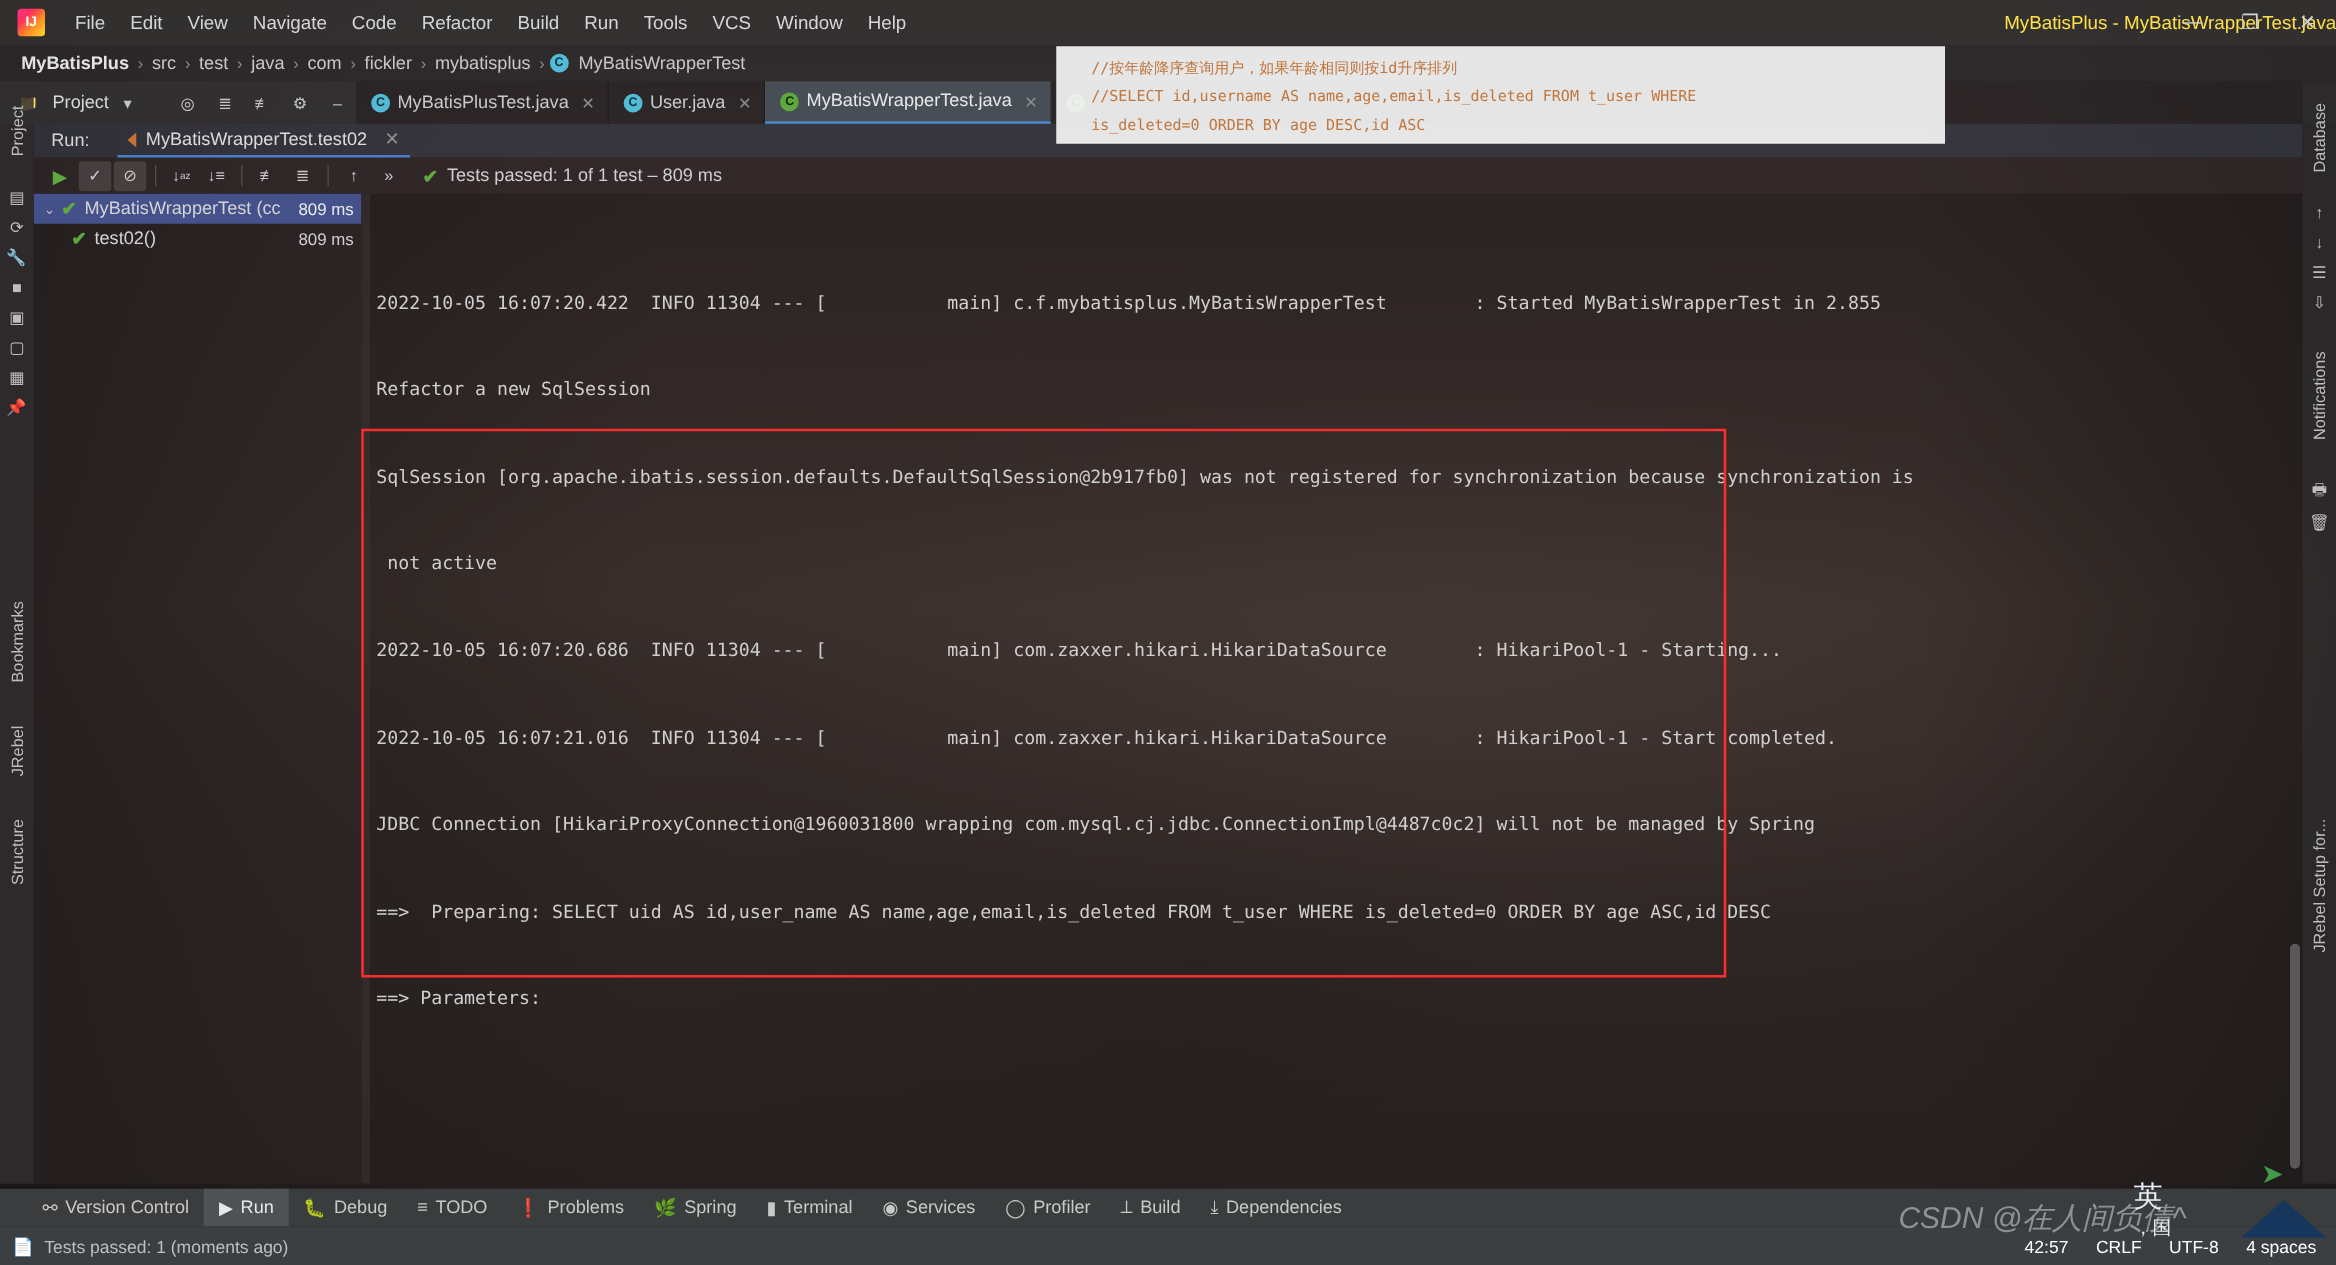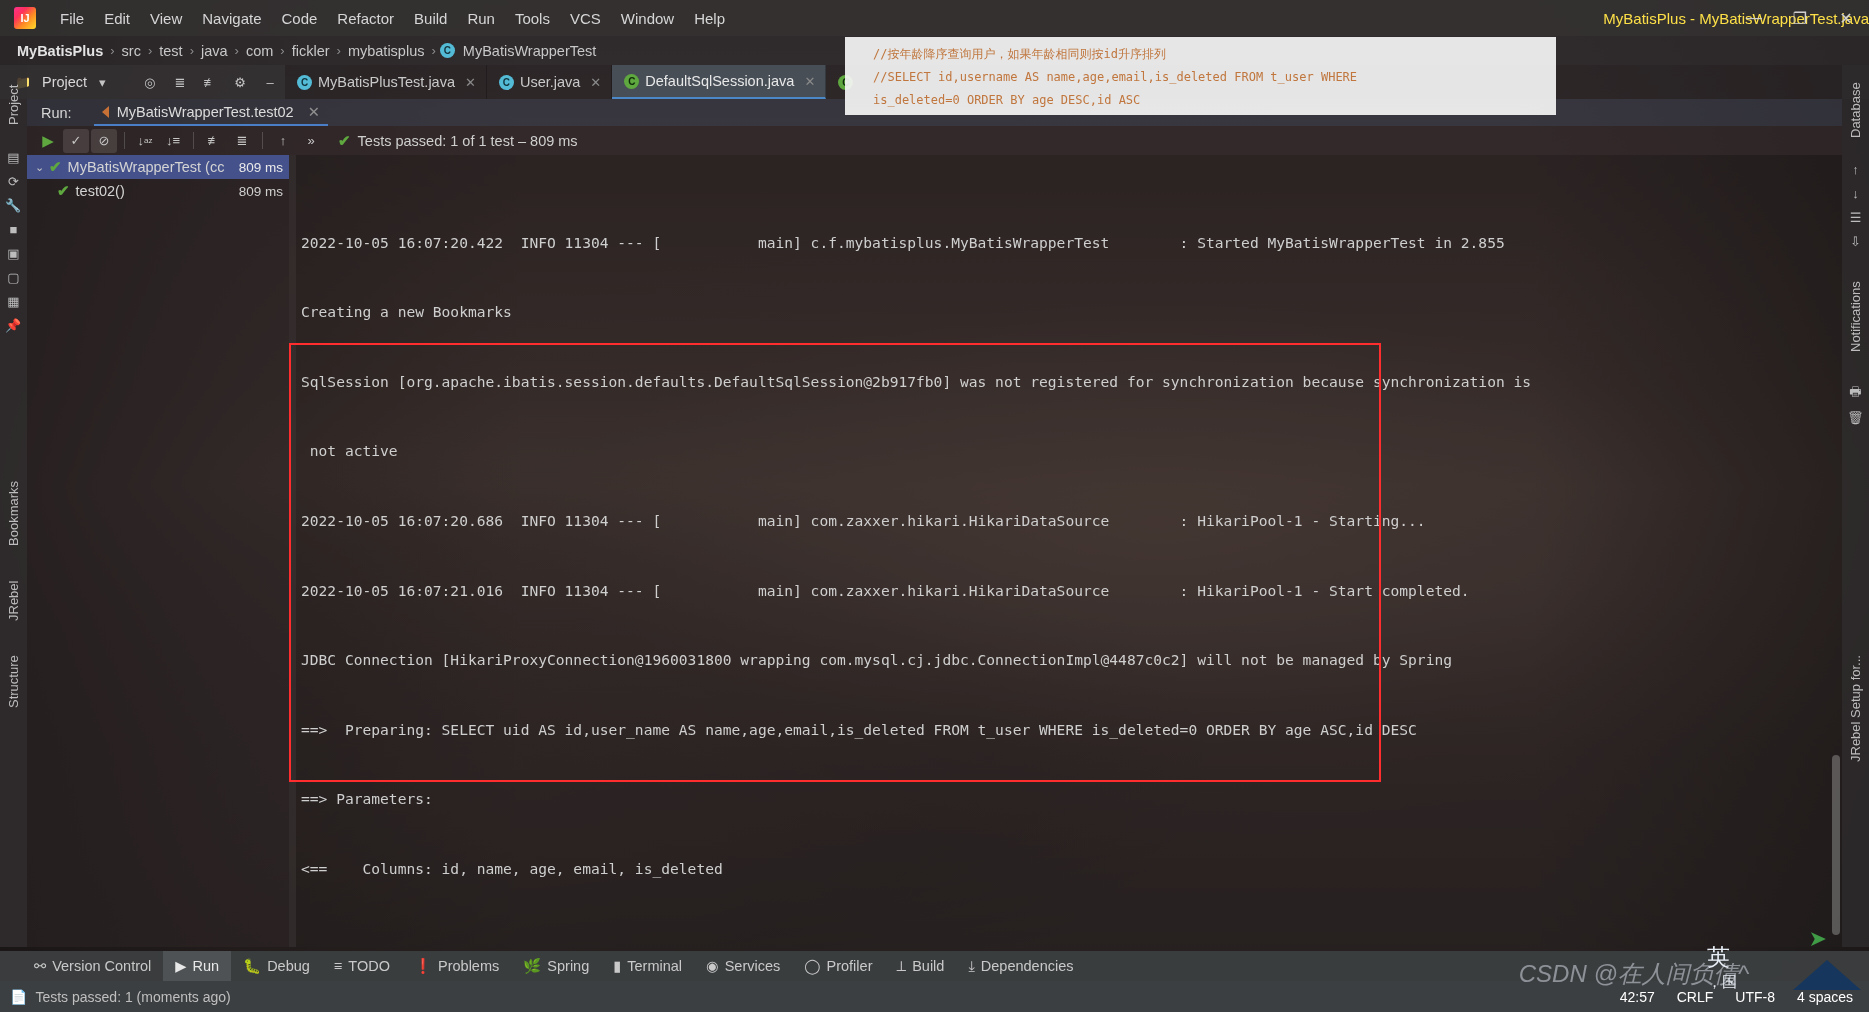--- a/index.html
+++ b/index.html
@@ -279,21 +279,21 @@
     <span>MyBatisPlusTest.java</span>
     <span class="x">✕</span>
   </div>
   <div class="etab">
     <span class="jico">C</span>
     <span>User.java</span>
     <span class="x">✕</span>
   </div>
   <div class="etab active">
     <span class="jico green">C</span>
-    <span>DefaultSqlSession.java</span>
+    <span>MyBatisWrapperTest.java</span>
     <span class="x">✕</span>
   </div>
   <div class="etab">
     <span class="jico green">C</span>
   </div>
 </div>
 
 <div id="annotation">
   <div>//按年龄降序查询用户，如果年龄相同则按id升序排列</div>
   <div>//SELECT id,username AS name,age,email,is_deleted FROM t_user WHERE</div>
@@ -369,29 +369,28 @@
       <div class="trow" style="padding-left:30px">
         <span class="check" style="margin-right:6px">✔</span>
         <span>test02()</span>
         <span class="dur">809 ms</span>
       </div>
     </div>
 
     <div id="console">
       <div class="gutter"></div>
       <div>2022-10-05 16:07:20.422  INFO 11304 --- [           main] c.f.mybatisplus.MyBatisWrapperTest        : Started MyBatisWrapperTest in 2.855</div>
-      <div>Creating a new Bookmarks</div>
+      <div>Refactor a new SqlSession</div>
       <div>SqlSession [org.apache.ibatis.session.defaults.DefaultSqlSession@2b917fb0] was not registered for synchronization because synchronization is</div>
       <div> not active</div>
       <div>2022-10-05 16:07:20.686  INFO 11304 --- [           main] com.zaxxer.hikari.HikariDataSource        : HikariPool-1 - Starting...</div>
       <div>2022-10-05 16:07:21.016  INFO 11304 --- [           main] com.zaxxer.hikari.HikariDataSource        : HikariPool-1 - Start completed.</div>
       <div>JDBC Connection [HikariProxyConnection@1960031800 wrapping com.mysql.cj.jdbc.ConnectionImpl@4487c0c2] will not be managed by Spring</div>
       <div>==&gt;  Preparing: SELECT uid AS id,user_name AS name,age,email,is_deleted FROM t_user WHERE is_deleted=0 ORDER BY age ASC,id DESC</div>
       <div>==&gt; Parameters:</div>
-      <div>&lt;==    Columns: id, name, age, email, is_deleted</div>
       
       
       
       
       
       
       
       
       
       

